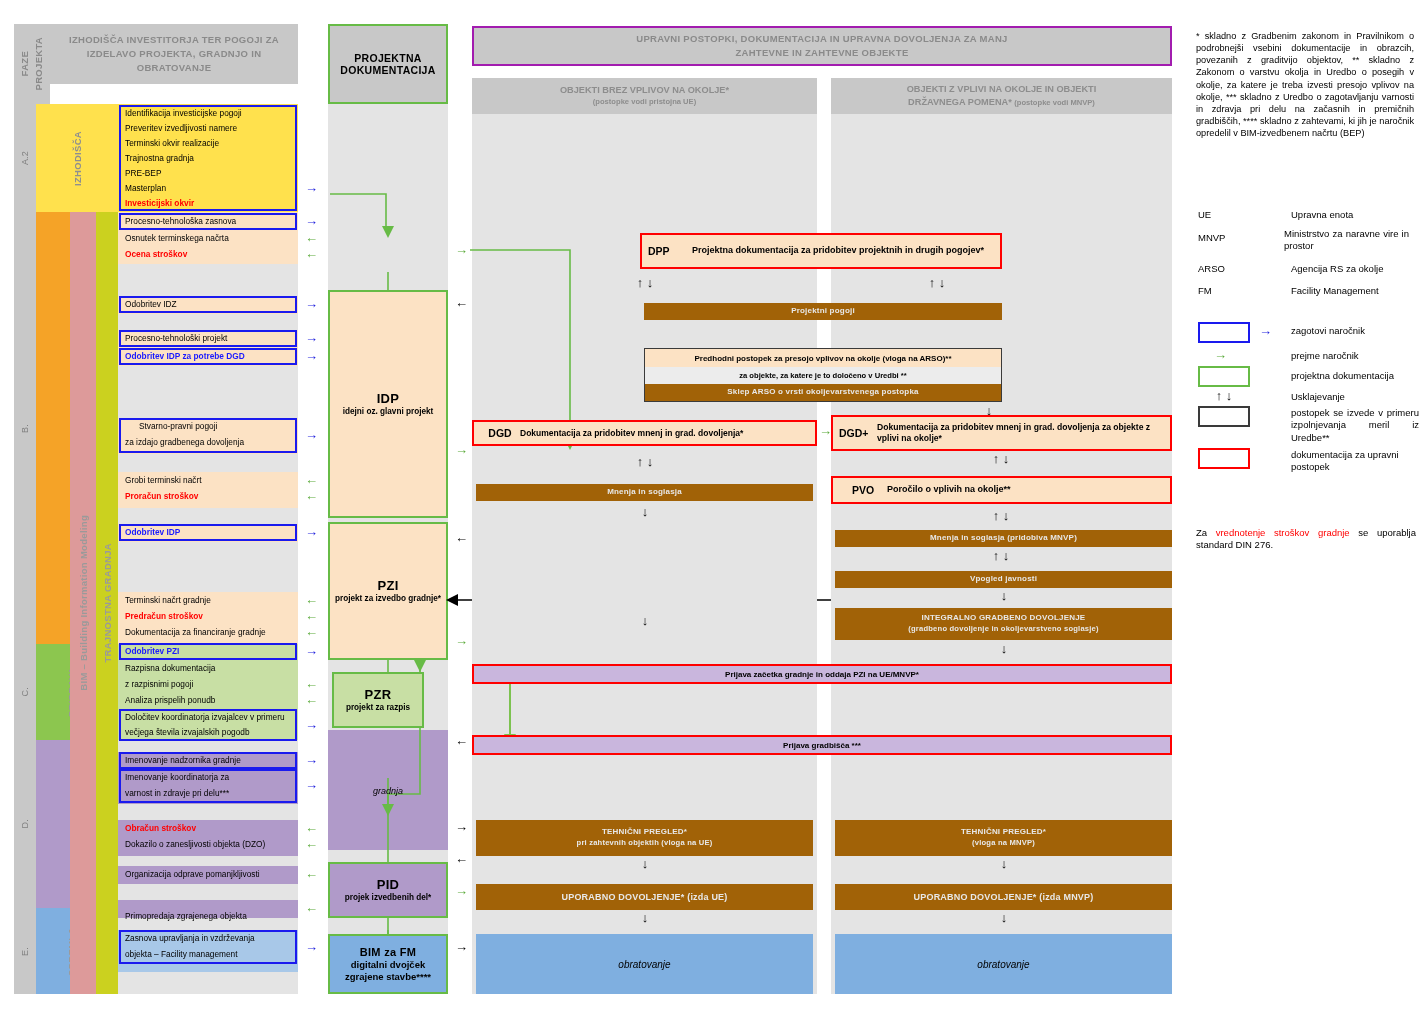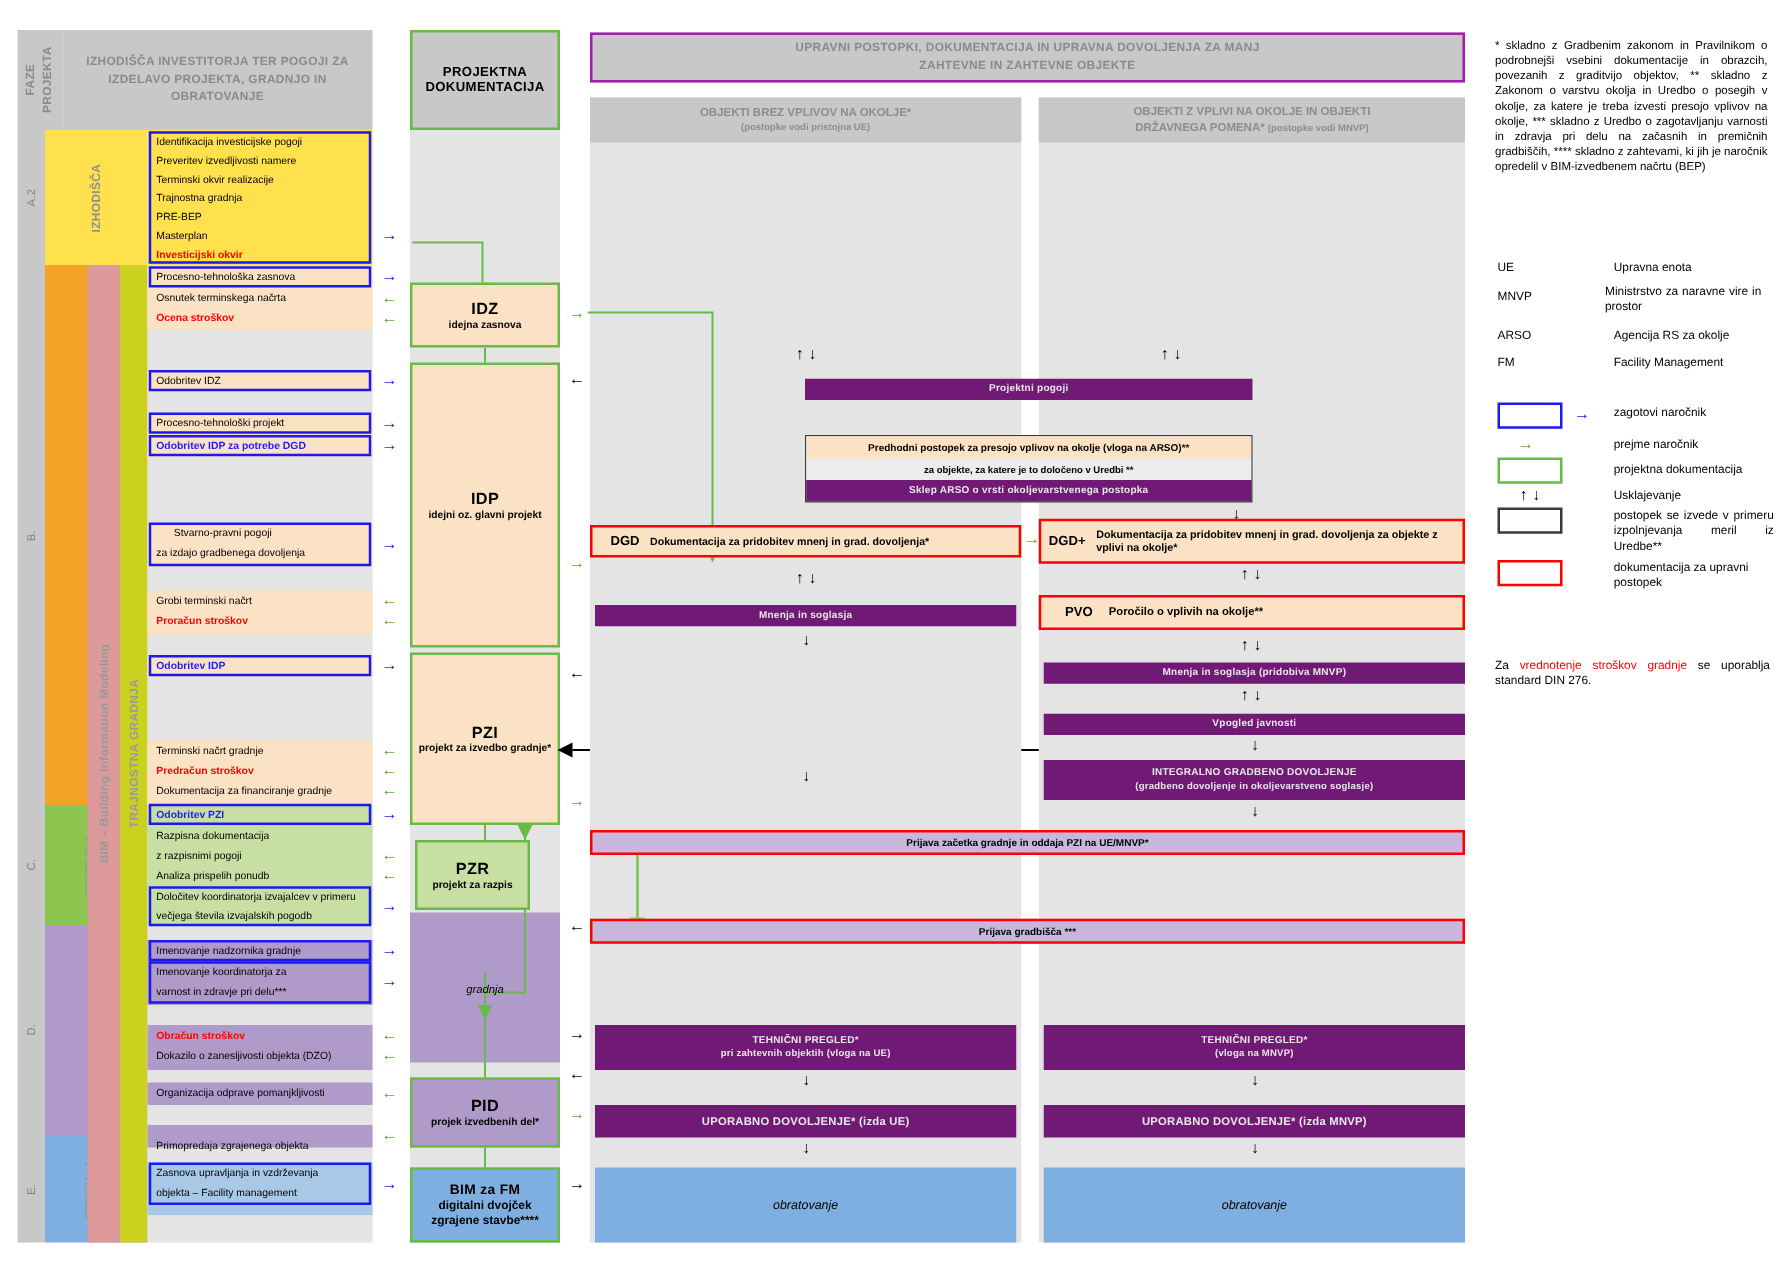--- a/index.html
+++ b/index.html
@@ -28,21 +28,21 @@
   
   .docBox { border:2px solid #67bb46; display:flex; flex-direction:column;
             align-items:center; justify-content:center; text-align:center; }
   .docBox .big { font-weight:bold; font-size:13px; color:#000; letter-spacing:.3px; }
   .docBox .sml { font-weight:bold; font-size:8.2px; color:#000; line-height:1.2; margin-top:1px;}
 
   
   .adminHdr { background:#c8c8c8; color:#8d8d8d; font-weight:bold; font-size:9.2px;
               line-height:1.4; }
   .adminHdr .sub { font-size:7.6px; font-weight:bold; }
-  .darkBar { background:#701a75; color:#e8e8e8; font-weight:bold; font-size:8px;
+  .darkBar { background:#a16207; color:#e8e8e8; font-weight:bold; font-size:8px;
              letter-spacing:.2px; line-height:1.35; }
   .darkBar.big { font-size:11px; letter-spacing:.6px; }
   .peachBox { background:#fce2c4; border:2px solid #ff0000; }
   .peachBox .code { font-weight:bold; font-size:10.5px; color:#000; }
   .peachBox .desc { font-weight:bold; font-size:9px; color:#000; line-height:1.25; }
   .blackBox { border:1.5px solid #3a3a3a; }
   .purpleBar { background:#c9b6dd; border:2px solid #ff0000; color:#000;
                font-weight:bold; font-size:8px; }
   .blueOper { background:#7fafe0; color:#000; font-style:italic; font-size:10px; }
 
@@ -58,21 +58,21 @@
 </style>
 </head>
 <body>
 
 <div id="root">
 
   <div class="abs hdrGrey ctr" style="left:14px; top:24px; width:36px; height:80px;">
     <span class="vert" style="white-space:pre-line; text-align:center;">FAZE
 PROJEKTA</span>
   </div>
-  <div class="abs hdrGrey ctr" style="left:50px; top:24px; width:248px; height:80px; padding:0 10px;">
+  <div class="abs hdrGrey ctr" style="left:50px; top:24px; width:248px; height:60px; padding:0 10px;">
     <span>IZHODIŠČA INVESTITORJA TER POGOJI ZA IZDELAVO PROJEKTA, GRADNJO IN OBRATOVANJE</span>
   </div>
 
   <div class="abs ctr" style="left:14px; top:104px; width:22px; height:108px; background:#c8c8c8;">
     <span class="vert phaseCell">A.2</span>
   </div>
   <div class="abs ctr" style="left:14px; top:212px; width:22px; height:432px; background:#c8c8c8;">
     <span class="vert phaseCell">B.</span>
   </div>
   <div class="abs ctr" style="left:14px; top:644px; width:22px; height:96px; background:#c8c8c8;">
@@ -241,24 +241,20 @@
       <path d="M54,122 l6,12 l6,-12 z"></path>
       <path d="M54,194 l6,12 l6,-12 z"></path>
       <path d="M54,450 l6,12 l6,-12 z"></path>
       <path d="M54,582 l6,12 l6,-12 z"></path>
       <path d="M86,556 l6,12 l6,-12 z"></path>
       <path d="M54,700 l6,12 l6,-12 z"></path>
       <path d="M54,852 l6,12 l6,-12 z"></path>
     </g>
   </svg>
 
-  <div class="abs docBox" style="left:328px; top:226px; width:120px; height:52px; background:#fce2c4;">
-    <span class="big">IDZ</span>
-    <span class="sml">idejna zasnova</span>
-  </div>
 
   <div class="abs docBox" style="left:328px; top:290px; width:120px; height:228px; background:#fce2c4;">
     <span class="big">IDP</span>
     <span class="sml">idejni oz. glavni projekt</span>
   </div>
 
   <div class="abs docBox" style="left:328px; top:522px; width:120px; height:138px; background:#fce2c4;">
     <span class="big">PZI</span>
     <span class="sml">projekt za izvedbo gradnje*</span>
   </div>
@@ -312,20 +308,24 @@
     <span class="sub">(postopke vodi pristojna UE)</span>
   </div>
   <div class="abs adminHdr ctr" style="left:831px; top:78px; width:341px; height:36px; flex-direction:column;">
     <span>OBJEKTI Z VPLIVI NA OKOLJE IN OBJEKTI</span>
     <span>
       <span>DRŽAVNEGA POMENA*</span>
       <span class="sub">(postopke vodi MNVP)</span>
     </span>
   </div>
 
+  <div class="abs peachBox" style="left:640px; top:233px; width:362px; height:36px; display:flex; align-items:center; padding:0 6px;">
+    <span class="code" style="width:44px; flex:0 0 44px;">DPP</span>
+    <span class="desc">Projektna dokumentacija za pridobitev projektnih in drugih pogojev*</span>
+  </div>
 
   <svg class="abs" style="left:470px; top:240px; width:180px; height:420px;" viewBox="0 0 180 420">
     <g stroke="#67bb46" stroke-width="1.6" fill="none">
       <path d="M0,10 L100,10 L100,198"></path>
     </g>
     <path d="M94,198 l6,12 l6,-12 z" fill="#67bb46"></path>
   </svg>
 
   <div class="abs arw ctr" style="left:620px; top:276px; width:50px;">↑ ↓</div>
   <div class="abs arw ctr" style="left:912px; top:276px; width:50px;">↑ ↓</div>

